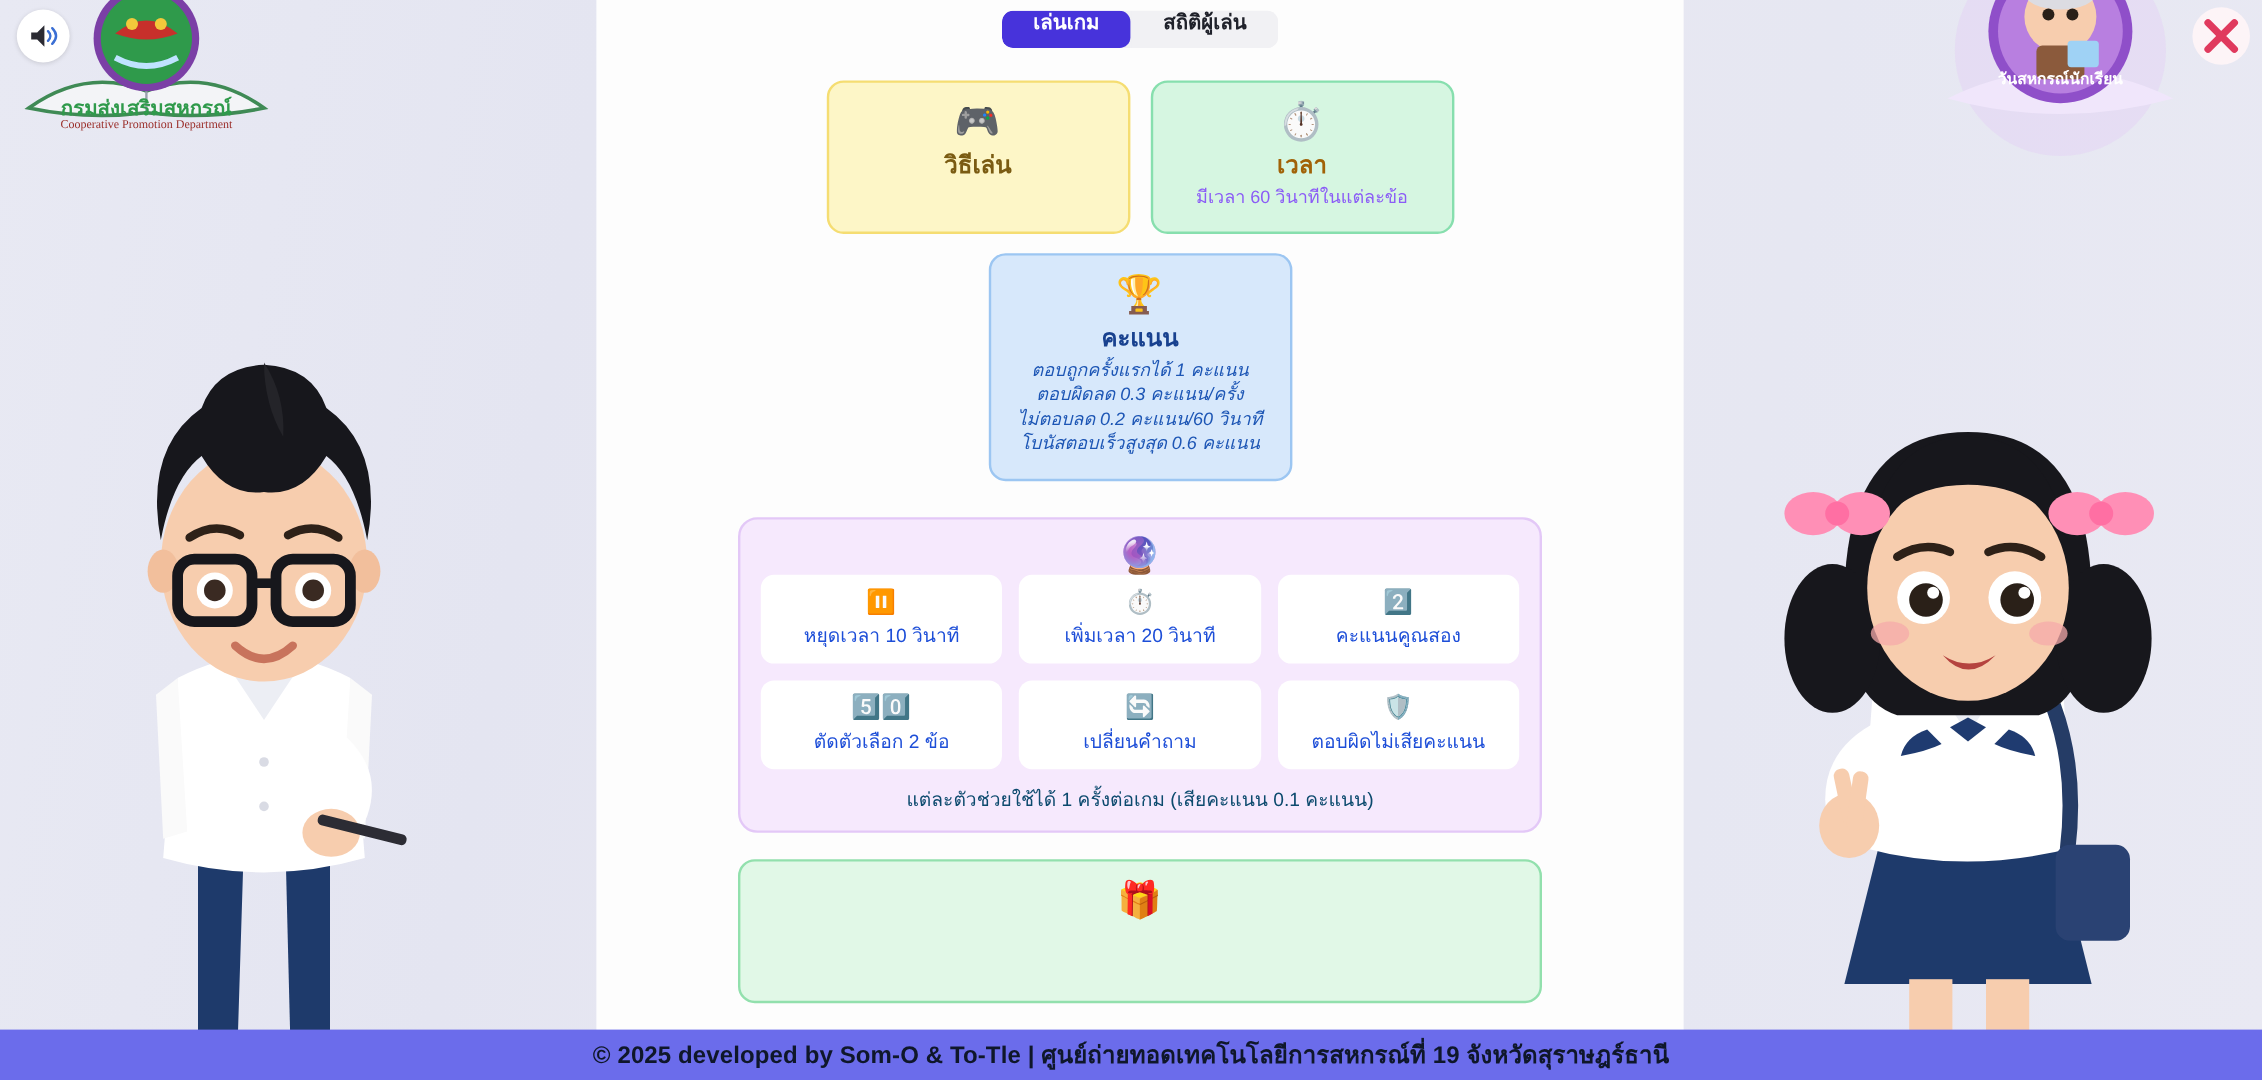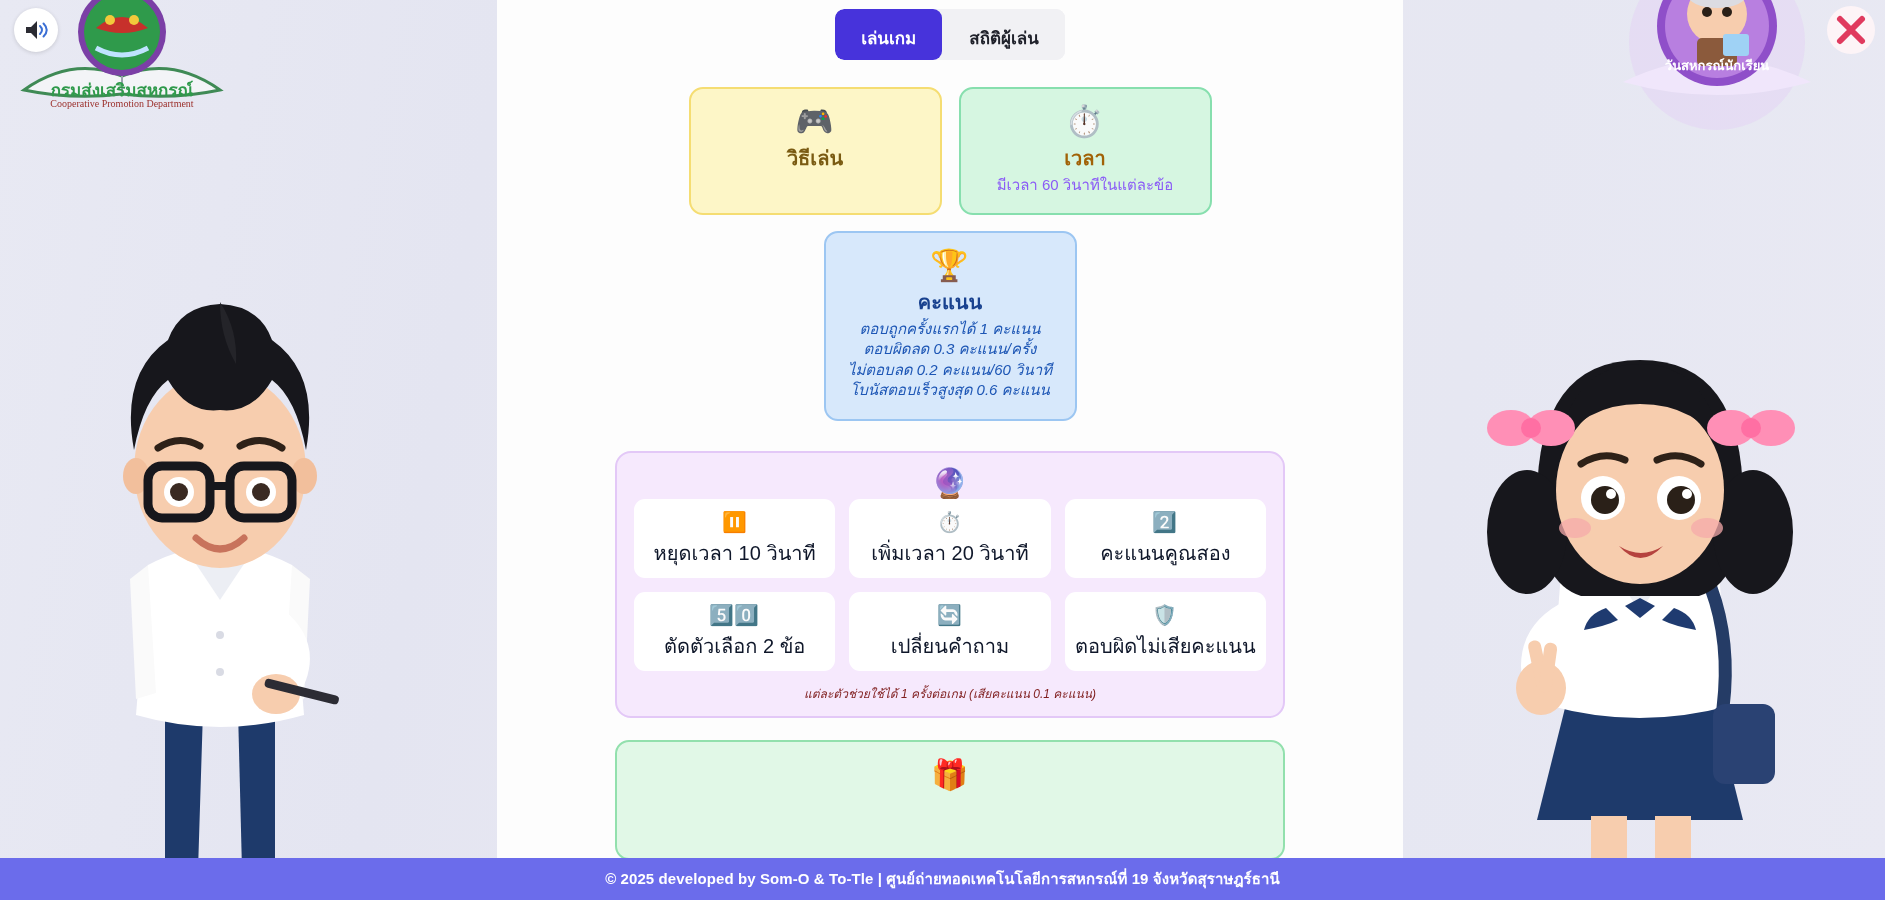--- a/index.html
+++ b/index.html
@@ -58,21 +58,21 @@
 
   
   .tabs {
     display: flex; gap: 1px;
     margin-top: 9px;
     border-radius: 9px;
     overflow: hidden;
     background: #f1f1f4;
   }
   .tab {
-    padding: 20px 26px 11px;
+    padding: 0 26px 11px;
     font-size: 17px; font-weight: 700;
     color: #20222b;
     background: #f1f1f4;
     border: none; cursor: pointer;
     font-family: Liberation Sans, sans-serif;
     line-height: 1.15;
   }
   .tab.active { background: #4733db; color: #ffffff; border-radius: 9px; }
 
   
@@ -131,23 +131,23 @@
     gap: 14px;
   }
   .pu-item {
     background: #ffffff;
     border-radius: 11px;
     padding: 12px 6px 13px;
     cursor: pointer;
     display: flex; flex-direction: column; align-items: center; gap: 8px;
   }
   .pu-item .pu-ic { font-size: 20px; line-height: 1; height: 22px; display:flex; align-items:center; }
-  .pu-item .pu-label { font-size: 20px; color: #0f172a; line-height: 1.2; }
+  .pu-item .pu-label { font-size: 16px; color: #1d4ed8; line-height: 1.2; }
   .pu-note {
-    margin-top: 13px; font-size: 12px; color: #7f1d1d; font-style: italic;
+    margin-top: 13px; font-size: 16px; color: #0c4a6e;
   }
 
   
   .bonus-card {
     margin-top: 22px;
     width: 670px;
     min-height: 120px;
     background: #e1f8e7;
     border: 2px solid #92e0ad;
     border-radius: 14px;
@@ -158,21 +158,21 @@
 
   
   .footer {
     position: absolute; left: 0; bottom: 0;
     width: 1885px; height: 42px;
     background: #6b6ceb;
     display: flex; align-items: center; justify-content: center;
     z-index: 50;
   }
   .footer-text {
-    color: #ffffff; font-size: 15px; font-weight: 700;
+    color: #0f172a; font-size: 20px; font-weight: 700;
     letter-spacing: .1px;
   }
 </style>
 </head>
 <body>
 
 <svg class="bg-char char-left" viewBox="0 0 300 620" aria-hidden="true">
   <ellipse cx="150" cy="600" rx="120" ry="18" fill="#d8d9e8"></ellipse>
 
   <path d="M95 430 L95 590 L128 590 L133 430 Z" fill="#1e3a6b"></path>

